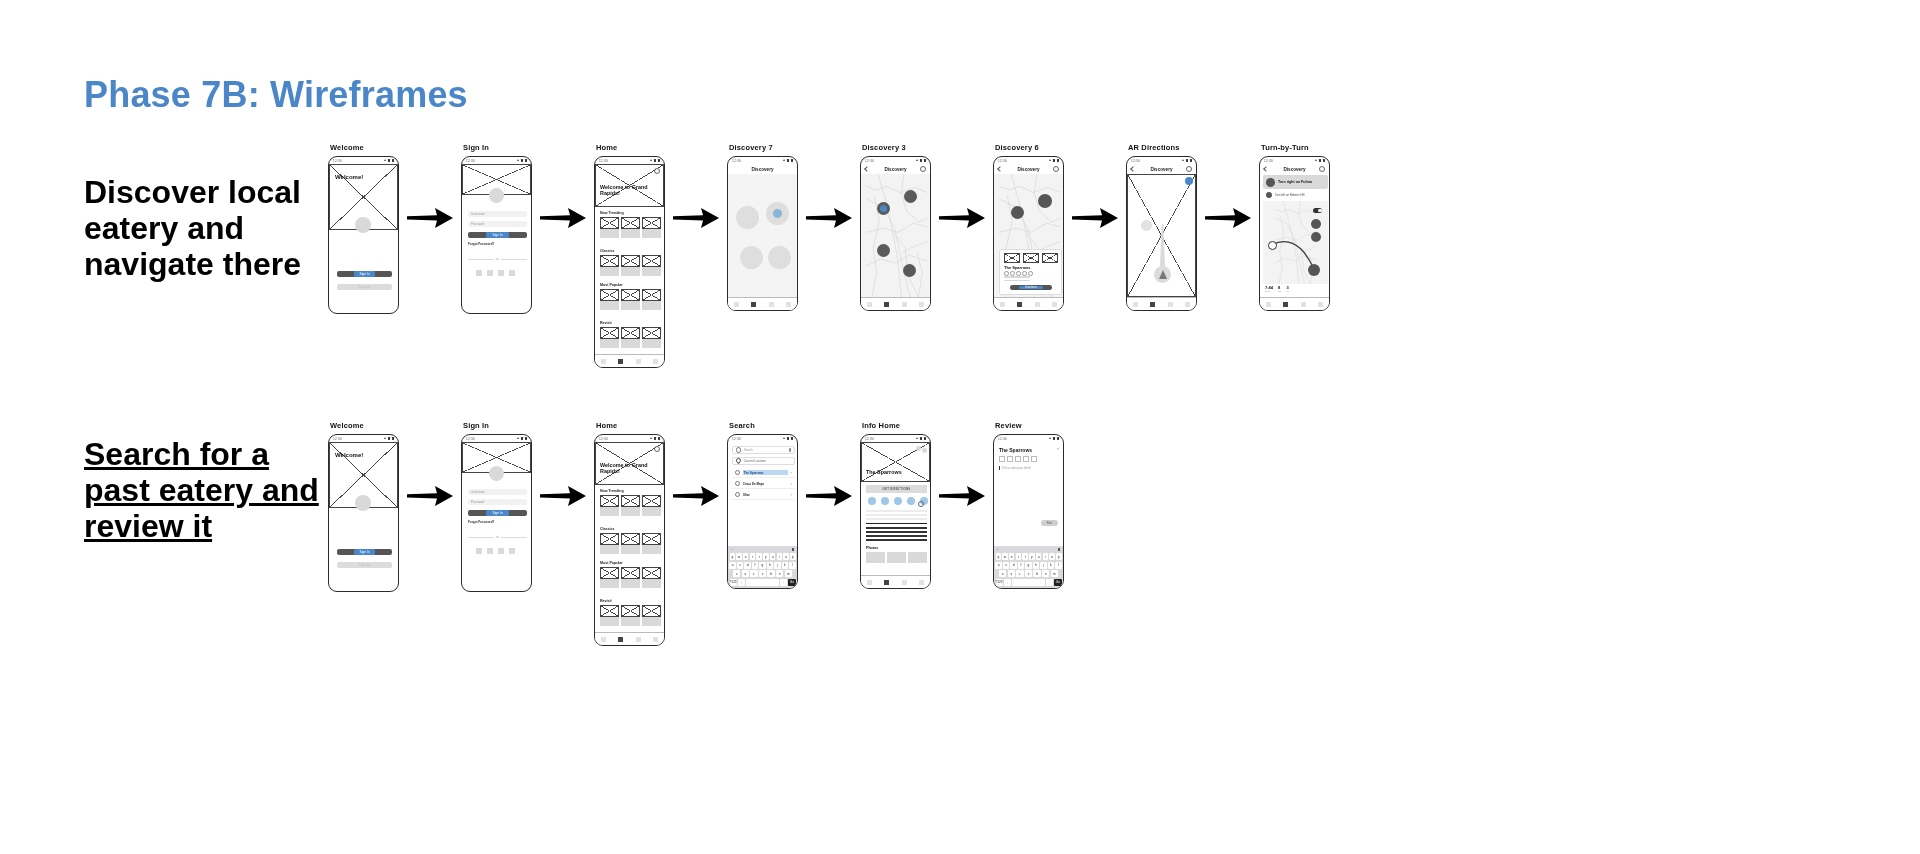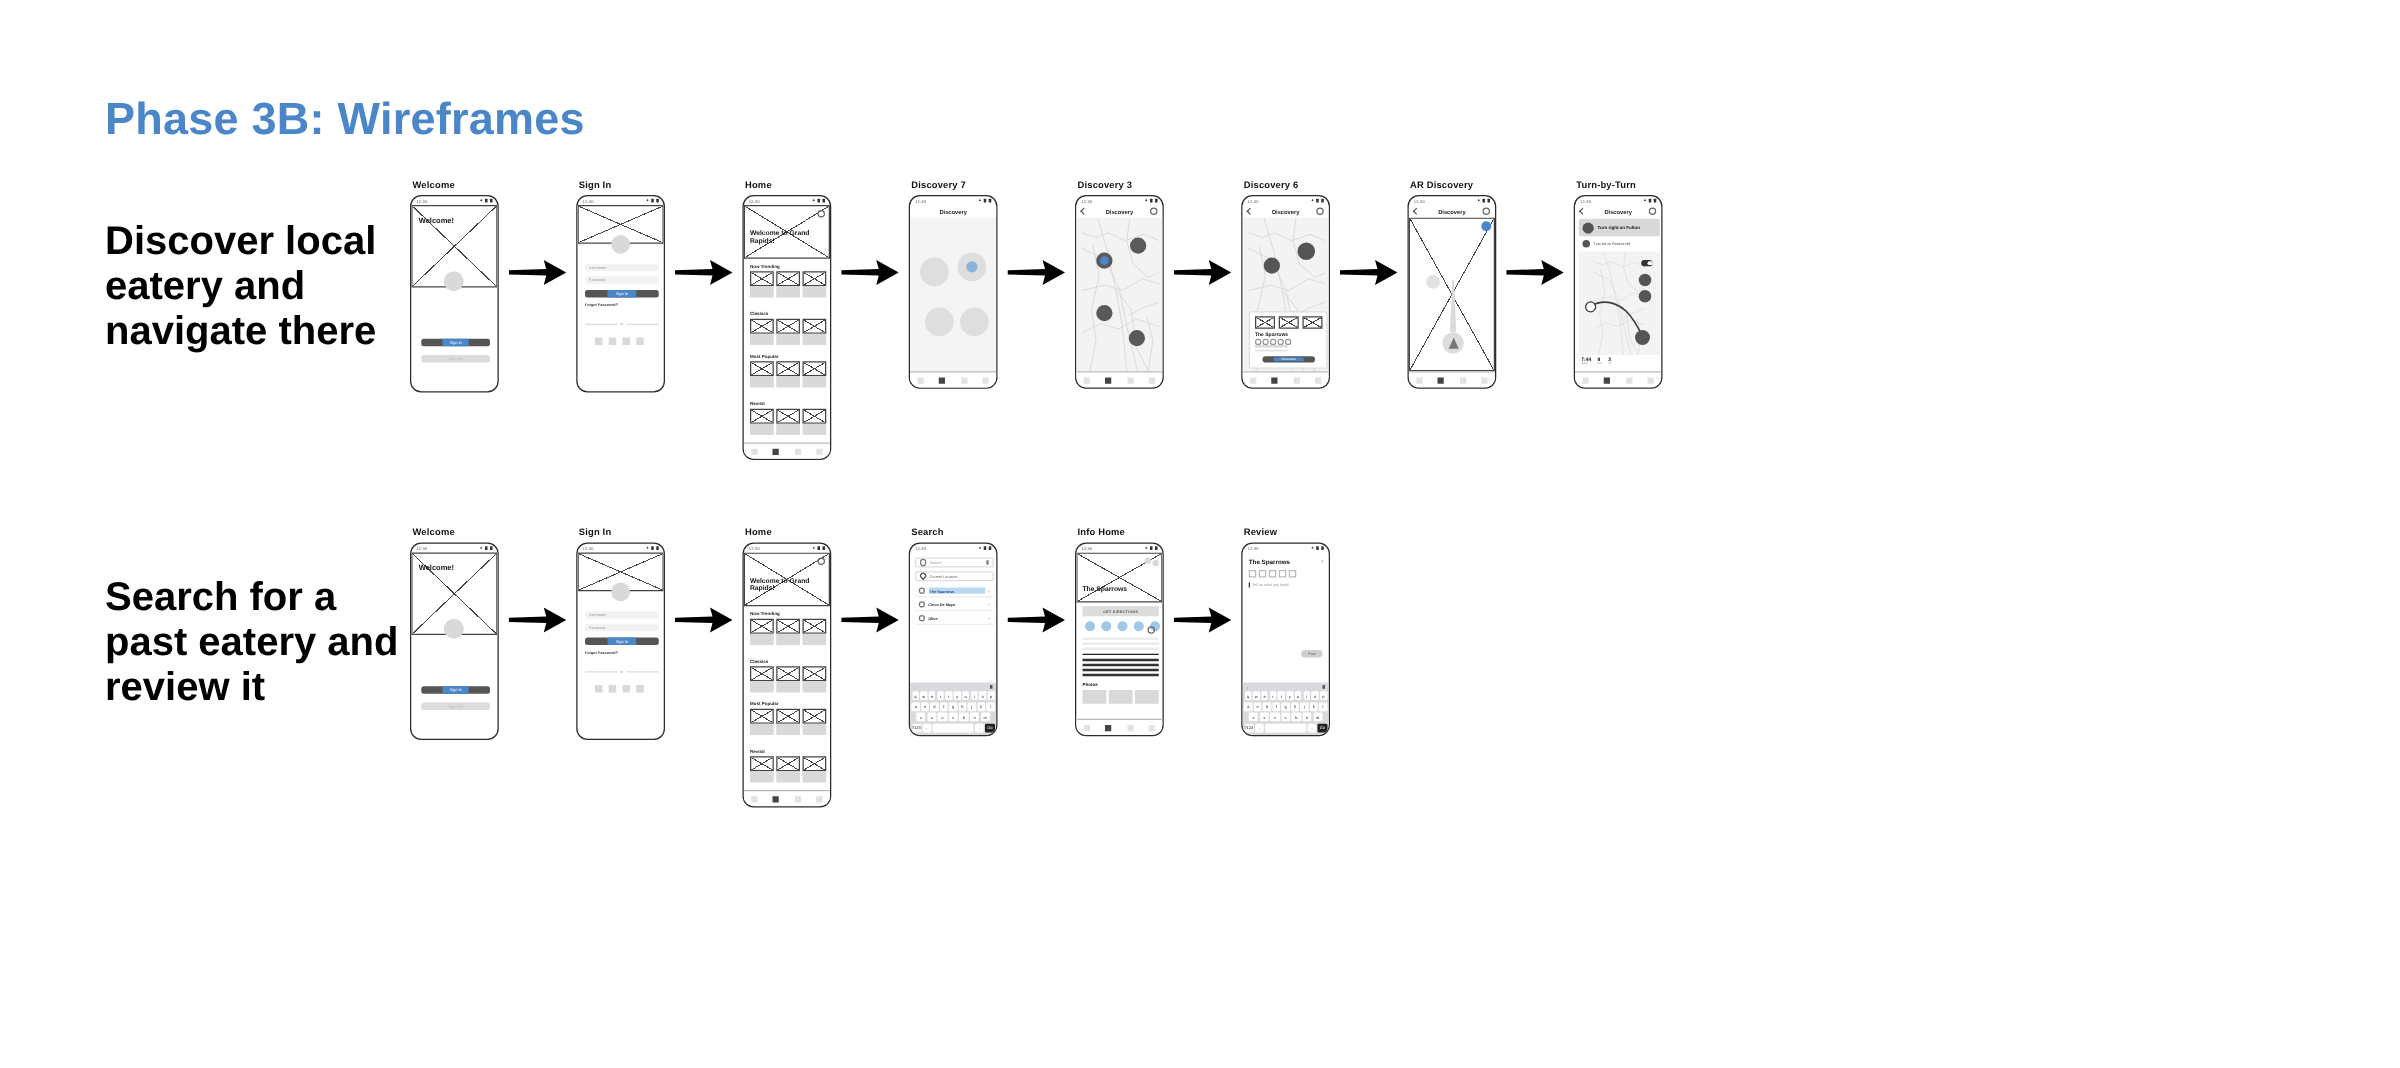--- a/index.html
+++ b/index.html
@@ -13,21 +13,21 @@
     position:absolute;left:84px;top:74px;
     font-size:36px;font-weight:bold;color:#4a86c8;
     letter-spacing:0.2px;
   }
   
   .row-caption{
     position:absolute;font-size:32px;font-weight:bold;color:#000;
     line-height:1.12;width:250px;
   }
   #cap-row1{left:84px;top:175px;}
-  #cap-row2{left:84px;top:460px;}
+  #cap-row2{left:84px;top:437px;text-decoration:underline;}
 
   
   .flow-row{position:absolute;display:flex;align-items:flex-start;}
   #row1{left:328px;top:143px;}
   #row2{left:328px;top:421px;}
 
   .step{position:relative;display:flex;flex-direction:column;align-items:flex-start;}
   .step-label{
     font-size:7.5px;font-weight:bold;color:#111;
     margin:0 0 4px 2px;letter-spacing:0.15px;white-space:nowrap;
@@ -85,21 +85,21 @@
 
   .kbd{position:absolute;left:0;bottom:0;width:100%;background:#d8dade;padding:2px 1.5px 3px;box-sizing:border-box;}
   .kbd .krow{display:flex;justify-content:center;gap:1.2px;margin-bottom:1.4px;}
   .kbd .key{background:#fff;border-radius:1px;width:7.4px;height:7px;display:flex;align-items:center;justify-content:center;font-size:3.2px;color:#222;}
   .kbd .key.space{width:34px;}
   .kbd .key.dark{background:#222;color:#fff;}
 </style>
 </head>
 <body>
 
-<div class="slide-title">Phase 3B: Wireframes</div>
+<div class="slide-title">Phase 7B: Wireframes</div>
 
 <div class="row-caption" id="cap-row1">Discover local eatery and navigate there</div>
 <div class="row-caption" id="cap-row2">Search for a past eatery and review it</div>
 
 <div class="flow-row" id="row1">
     <div class="step">
       <div class="step-label">Welcome</div>
       <div class="phone" style="width: 71px; height: 158px;">
         <div class="status-bar">
           <div class="sb-time">12:30</div>
@@ -374,21 +374,21 @@
           </div>
         </div>
       </div>
     </div>
     <div class="arrow" style="height: 150px;">
       <svg width="46" height="22" viewBox="0 0 46 22">
         <path d="M0 9.2 L30 8.2 L28 1 L46 11 L28 21 L30 13.4 L0 12.6 Z" fill="#000"></path>
       </svg>
     </div>
     <div class="step">
-      <div class="step-label">AR Discovery</div>
+      <div class="step-label">AR Directions</div>
       <div class="phone" style="width: 71px; height: 155px;">
         <div class="status-bar">
           <div class="sb-time">12:30</div>
           <div class="sb-icons">
             <i class="tri"></i>
             <i></i>
             <i></i>
           </div>
         </div>
         <div class="screen" style="height: 146px; position: relative; overflow: hidden;">

